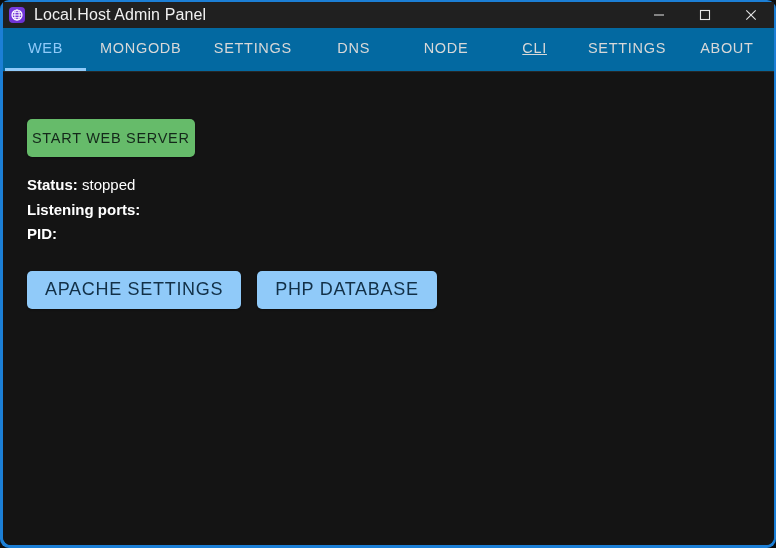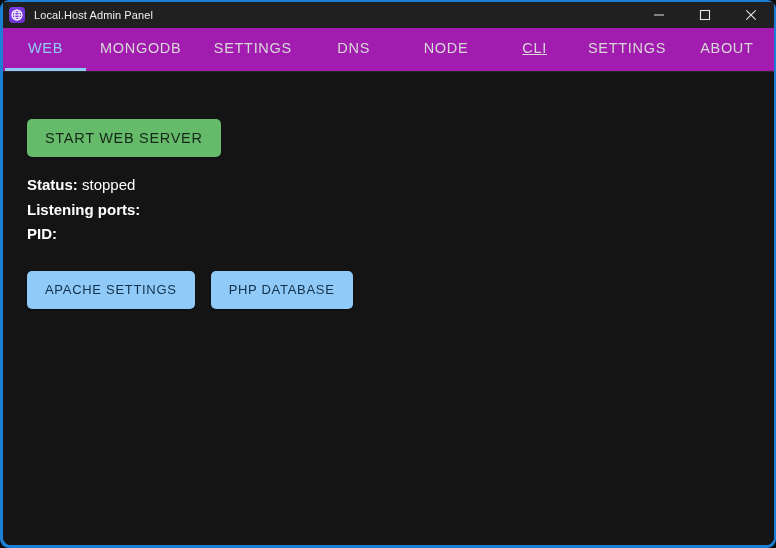--- a/index.html
+++ b/index.html
@@ -50,21 +50,21 @@
     background: linear-gradient(145deg, #7b3fe4 0%, #6a2fd0 100%);
     display: flex;
     align-items: center;
     justify-content: center;
     flex: 0 0 16px;
   }
   .app-icon svg { display: block; }
   .title-text {
     margin-left: 9px;
     color: #f0f0f0;
-    font-size: 11px;
+    font-size: 16px;
     letter-spacing: 0.1px;
     white-space: nowrap;
   }
   .win-controls {
     margin-left: auto;
     display: flex;
     height: 100%;
   }
   .win-btn {
     width: 46px;
@@ -76,21 +76,21 @@
     background: transparent;
     border: none;
     cursor: default;
   }
   .win-btn svg { display: block; }
 
   
   .tabbar {
     flex: 0 0 44px;
     height: 44px;
-    background: #a21caf;
+    background: #0369a1;
     display: flex;
     align-items: stretch;
     border-bottom: 1px solid #262626;
     padding-left: 2px;
     position: relative;
   }
   .tab {
     display: flex;
     align-items: center;
     justify-content: center;
@@ -133,21 +133,21 @@
     line-height: 1.1;
     letter-spacing: 0.1px;
   }
 
   .primary-btn {
     display: inline-flex;
     align-items: center;
     justify-content: center;
     margin-top: 25px;
     height: 38px;
-    padding: 0 18px;
+    padding: 0 5px;
     background: #66bb6a;
     color: #14281a;
     font-size: 14.5px;
     letter-spacing: 0.7px;
     border: none;
     border-radius: 5px;
     cursor: default;
     font-family: "Liberation Sans", sans-serif;
     box-shadow: 0 1px 2px rgba(0,0,0,0.35);
   }
@@ -168,21 +168,21 @@
     gap: 16px;
   }
   .secondary-btn {
     display: inline-flex;
     align-items: center;
     justify-content: center;
     height: 38px;
     padding: 0 18px;
     background: #90caf9;
     color: #123047;
-    font-size: 13px;
+    font-size: 18px;
     letter-spacing: 0.7px;
     border: none;
     border-radius: 5px;
     cursor: default;
     font-family: "Liberation Sans", sans-serif;
     box-shadow: 0 1px 2px rgba(0,0,0,0.35);
   }
 </style>
 </head>
 <body>

